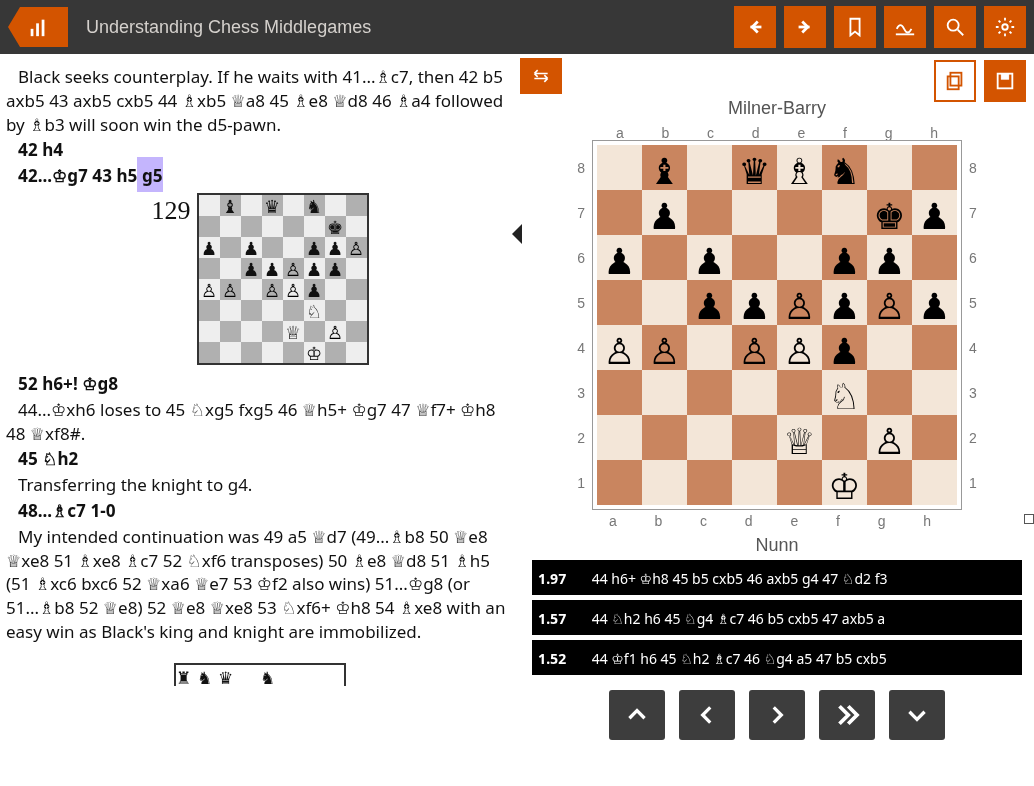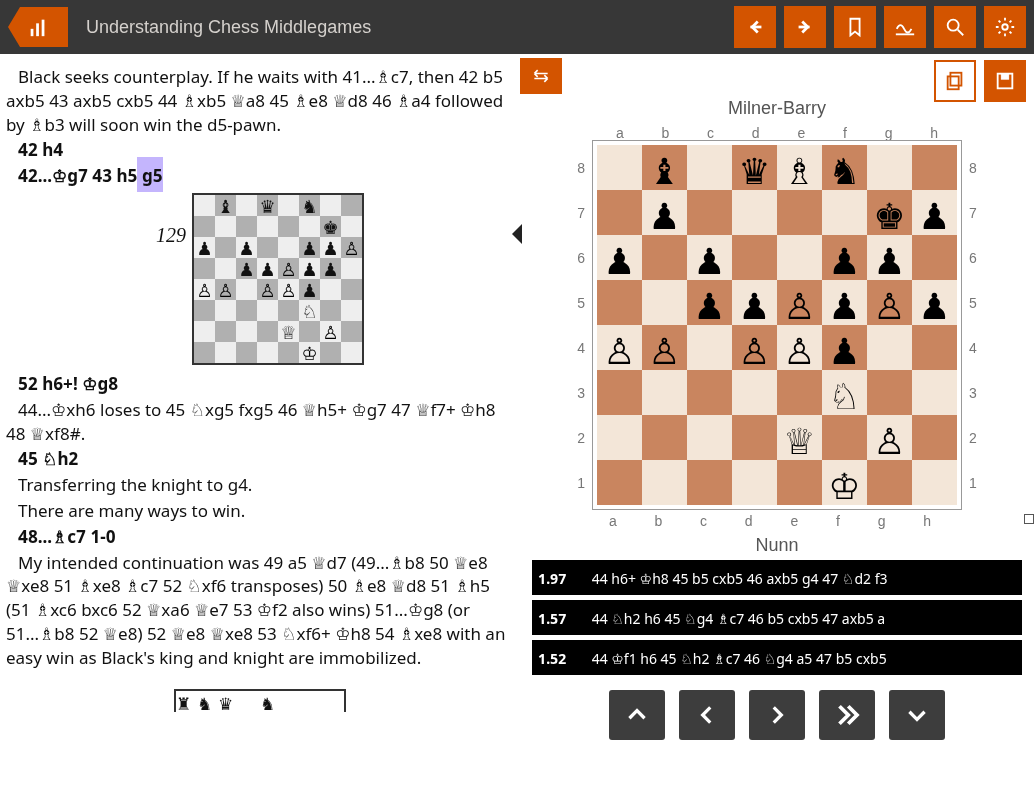--- a/index.html
+++ b/index.html
@@ -54,21 +54,21 @@
   overflow: hidden;
   font-size: 17px;
   line-height: 1.4;
   color: #111;
 }
 .text-pane p { margin-bottom: 2px; }
 .indent { text-indent: 12px; }
 .bold { font-weight: bold; }
 .hl { background: #c4b5fd; }
 .diagram-wrap { display:flex; align-items:flex-start; gap:6px; margin: 6px 0; justify-content:center;}
-.diagram-num { font-style: italic; font-size: 20px; margin-top:28px; }
+.diagram-num { font-size: 26px; }
 .mini-board {
   display: grid;
   grid-template-columns: repeat(8, 21px);
   grid-template-rows: repeat(8, 21px);
   border: 2px solid #333;
 }
 .mini-board .sq { display:flex; align-items:center; justify-content:center; font-size:18px; line-height:1;}
 .mini-board .light { background:#eee; }
 .mini-board .dark { background:#b0b0b0; }
 
@@ -239,21 +239,20 @@
           <div class="sq dark"></div>
           <div class="sq light sym" style="color:#000;">♔</div>
           <div class="sq dark"></div>
           <div class="sq light"></div>
         </div>
     </div>
     <p class="bold indent sym">52 h6+! ♔g8</p>
     <p class="indent sym">44...♔xh6 loses to 45 ♘xg5 fxg5 46 ♕h5+ ♔g7 47 ♕f7+ ♔h8 48 ♕xf8#.</p>
     <p class="bold indent sym">45 ♘h2</p>
     <p class="indent sym">Transferring the knight to g4.</p>
-    <p class="indent sym">There are many ways to win.</p>
     <p class="bold indent sym">48...♗c7 1-0</p>
     <p class="indent sym">My intended continuation was 49 a5 ♕d7 (49...♗b8 50 ♕e8 ♕xe8 51 ♗xe8 ♗c7 52 ♘xf6 transposes) 50 ♗e8 ♕d8 51 ♗h5 (51 ♗xc6 bxc6 52 ♕xa6 ♕e7 53 ♔f2 also wins) 51...♔g8 (or 51...♗b8 52 ♕e8) 52 ♕e8 ♕xe8 53 ♘xf6+ ♔h8 54 ♗xe8 with an easy win as Black's king and knight are immobilized.</p>
     <div class="partial-board">
         <div class="partial" id="partial">
           <div class="sq light sym">♜</div>
           <div class="sq dark sym">♞</div>
           <div class="sq light sym">♛</div>
           <div class="sq dark"></div>
           <div class="sq light sym">♞</div>
           <div class="sq dark"></div>

